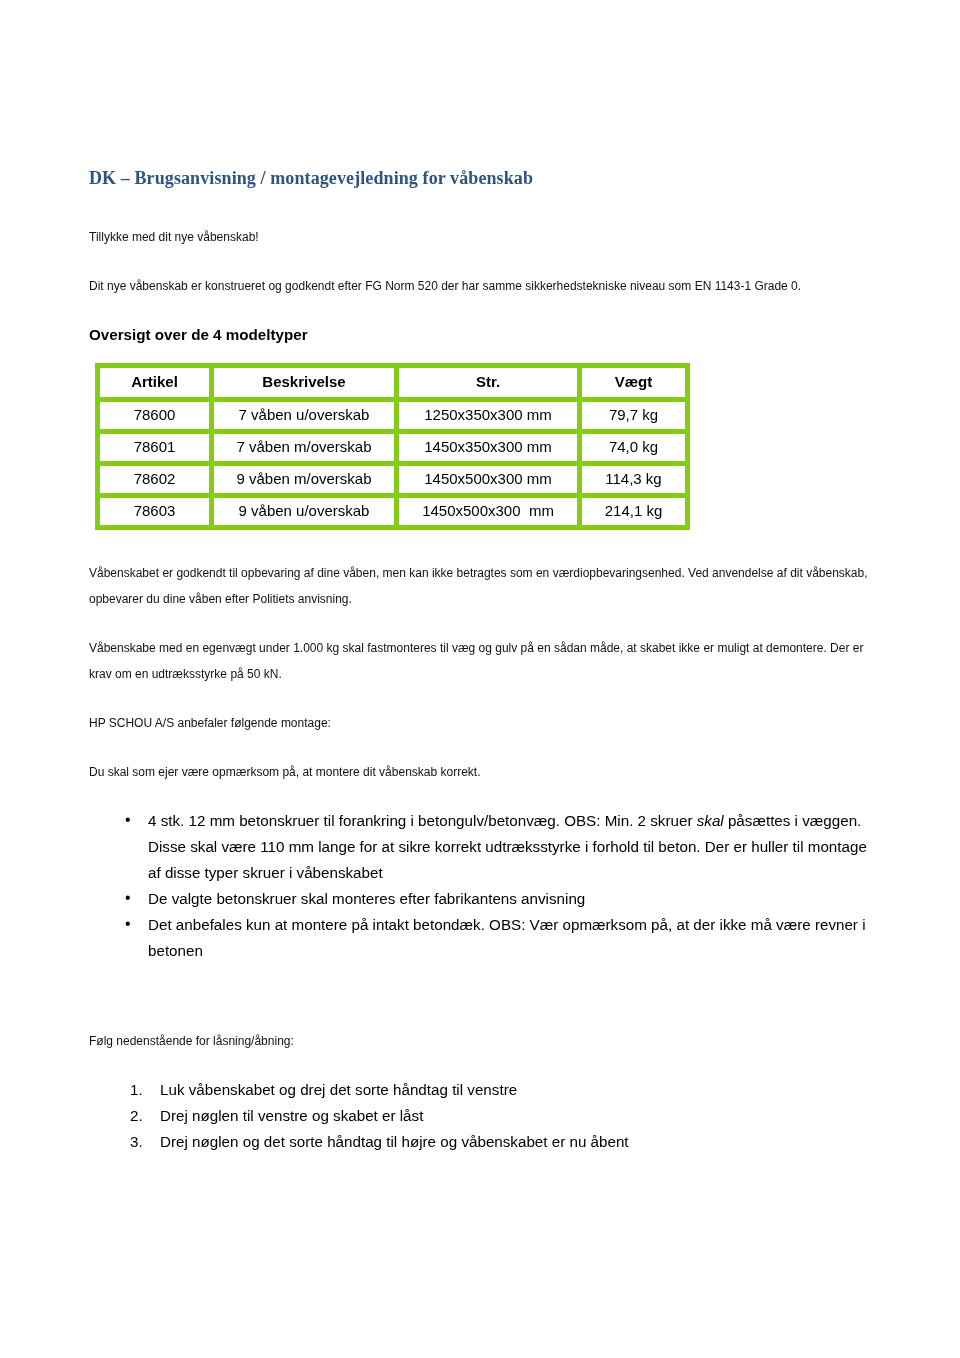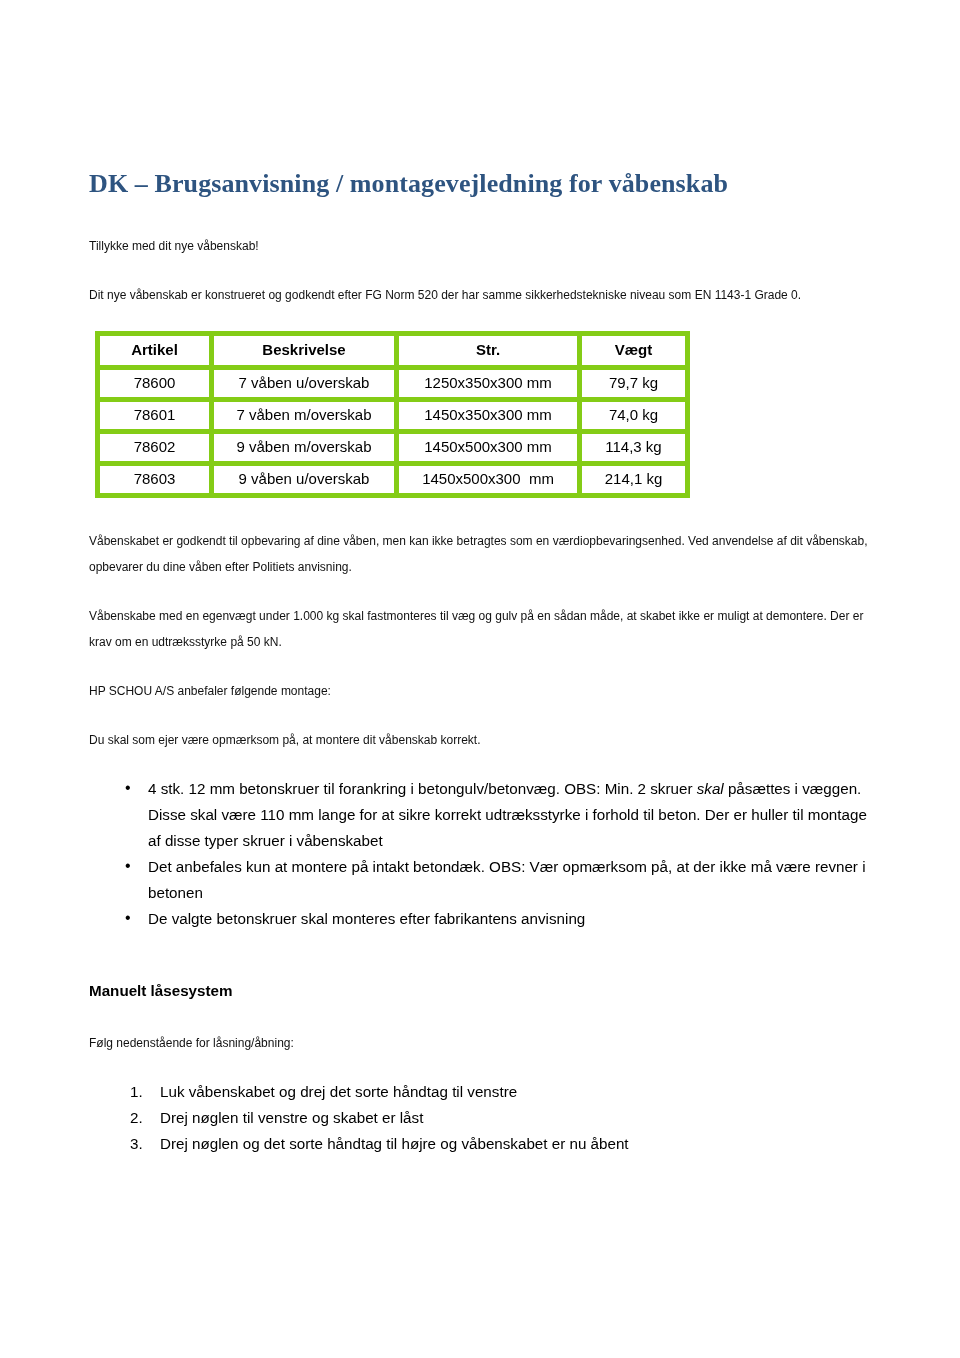--- a/index.html
+++ b/index.html
@@ -25,21 +25,21 @@
   }
   .content {
     position: absolute;
     left: 89px;
     top: 168px;
     width: 782px;
   }
 
   h1.doc-title {
     font-family: "Liberation Serif", serif;
-    font-size: 26px;
+    font-size: 18px;
     font-weight: bold;
     color: #2E5480;
     margin: 0 0 34px 0;
     letter-spacing: 0.1px;
     line-height: 1.2;
   }
 
   p.para {
     font-size: 12px;
     line-height: 26px;
@@ -78,21 +78,21 @@
     padding-top: 4px;
     padding-bottom: 5px;
   }
   table.models .c0 { width: 97px; }
   table.models .c1 { width: 168px; }
   table.models .c2 { width: 166px; }
   table.models .c3 { width: 91px; margin-top: 31px; }
 
   
   ul.bullets {
-    margin: 0 0 0 0;
+    margin: 0 0 7px 0;
     padding: 0;
     list-style: none;
   }
   ul.bullets > li {
     position: relative;
     padding-left: 59px;
     font-size: 15.2px;
     line-height: 26px;
     margin-bottom: 0;
   }
@@ -139,20 +139,21 @@
 
 <div class="page">
   <div class="content">
 
     <h1 class="doc-title">DK – Brugsanvisning / montagevejledning for våbenskab</h1>
 
     <p class="para">Tillykke med dit nye våbenskab!</p>
 
     <p class="para">Dit nye våbenskab er konstrueret og godkendt efter FG Norm 520 der har samme sikkerhedstekniske niveau som EN 1143-1 Grade 0.</p>
 
+    <div class="subhead">Oversigt over de 4 modeltyper</div>
 
     <table class="models">
       <thead>
         <tr>
           <th class="c0">Artikel</th>
           <th class="c1">Beskrivelse</th>
           <th class="c2">Str.</th>
           <th class="c3">Vægt</th>
         </tr>
       </thead>
@@ -187,27 +188,26 @@
     <p class="para">Våbenskabet er godkendt til opbevaring af dine våben, men kan ikke betragtes som en værdiopbevaringsenhed. Ved anvendelse af dit våbenskab, opbevarer du dine våben efter Politiets anvisning.</p>
 
     <p class="para">Våbenskabe med en egenvægt under 1.000 kg skal fastmonteres til væg og gulv på en sådan måde, at skabet ikke er muligt at demontere. Der er krav om en udtræksstyrke på 50 kN.</p>
 
     <p class="para">HP SCHOU A/S anbefaler følgende montage:</p>
 
     <p class="para">Du skal som ejer være opmærksom på, at montere dit våbenskab korrekt.</p>
 
     <ul class="bullets">
       <li><span>4 stk. 12 mm betonskruer til forankring i betongulv/betonvæg. OBS: Min. 2 skruer </span><em class="it">skal</em><span> påsættes i væggen. Disse skal være 110 mm lange for at sikre korrekt udtræksstyrke i forhold til beton. Der er huller til montage af disse typer skruer i våbenskabet</span></li>
+      <li><span>De valgte betonskruer skal monteres efter fabrikantens anvisning</span></li>
       <li><span>Det anbefales kun at montere på intakt betondæk. OBS: Vær opmærksom på, at der ikke må være revner i betonen</span></li>
-      <li><span>De valgte betonskruer skal monteres efter fabrikantens anvisning</span></li>
     </ul>
 
     <div class="gap-xl"></div>
 
-    <div class="subhead">Manuelt låsesystem</div>
 
     <div class="gap-sm"></div>
 
     <p class="para">Følg nedenstående for låsning/åbning:</p>
 
     <ol class="steps">
       <li>Luk våbenskabet og drej det sorte håndtag til venstre</li>
       <li>Drej nøglen til venstre og skabet er låst</li>
       <li>Drej nøglen og det sorte håndtag til højre og våbenskabet er nu åbent</li>
     </ol>

